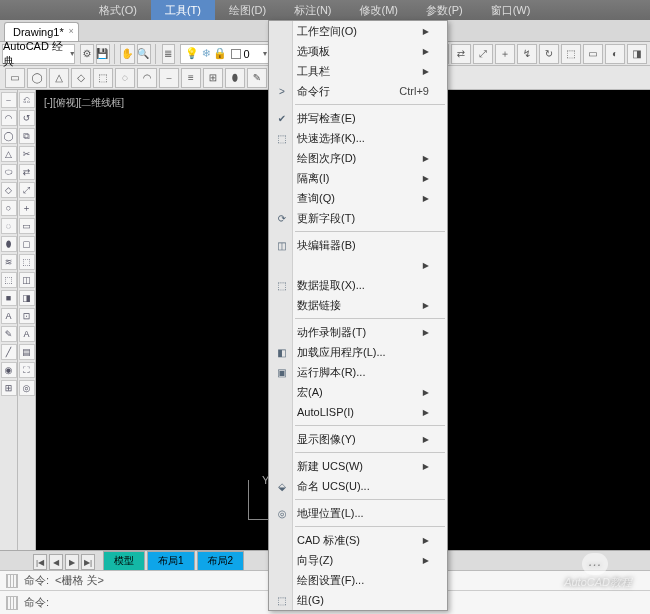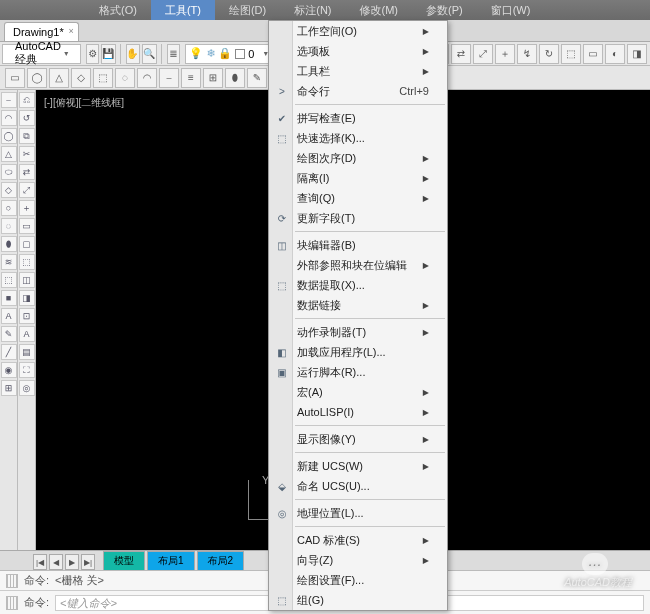--- a/index.html
+++ b/index.html
@@ -11,21 +11,21 @@
   .menubar .mi.active { background:#5a8ac7; color:#fff; }
 
   
   .docrow { height:22px; background:#d8d8d8; border-bottom:1px solid #aaa; display:flex; }
   .doctab { background:#fff; border:1px solid #aaa; border-bottom:none; padding:3px 14px 15px 8px; margin:2px 0 0 4px; border-radius:3px 3px 0 0; position:relative; }
   .doctab .x { position:absolute; right:4px; top:3px; font-size:9px; color:#888; }
 
   
   .proprow { height:24px; background:#e6e6e6; border-bottom:1px solid #bbb; display:flex; align-items:center; padding:0 2px; }
   .mini-btn { width:20px; height:20px; background:#f2f2f2; border:1px solid #bbb; margin:0 1px; display:inline-flex; align-items:center; justify-content:center; font-size:10px; color:#555;}
-  .ws-sel { width:115px; height:20px; border:1px solid #bbb; background:#fff; padding:0 12px; display:flex; align-items:center; justify-content:space-between; margin-right:4px;}
+  .ws-sel { width:115px; height:20px; border:1px solid #bbb; background:#fff; padding:0 0; display:flex; align-items:center; justify-content:space-between; margin-right:4px;}
   .layer-sel { width:140px; height:20px; border:1px solid #bbb; background:#fff; margin:0 4px; display:flex; align-items:center; padding:0 4px; justify-content:space-between;}
   .bylayer-sel { flex:1; max-width:90px; height:20px; border:1px solid #bbb; background:#fff; margin:0 4px; display:flex; align-items:center; padding:0 4px; justify-content:space-between;}
   .sep { width:3px; height:20px; border-left:1px solid #bbb; margin:0 3px; }
   .tri { font-size:8px; color:#666; }
 
   
   .drawrow { height:24px; background:#e6e6e6; border-bottom:1px solid #bbb; display:flex; align-items:center; padding:0 4px; }
 
   
   .work { position:relative; display:flex; height:calc(614px - 20px - 22px - 24px - 24px - 24px - 20px - 20px); }
@@ -212,21 +212,20 @@
 <div class="cmdline1">
   <span class="grip"></span>
   <span>命令:</span>
   <span style="width:6px"></span>
   <span>&lt;栅格 关&gt;</span>
 </div>
 <div class="cmdline2">
   <span class="grip"></span>
   <span>命令:</span>
   <span style="width:6px"></span>
-  <div class="cmdinput">&lt;键入命令&gt;</div>
 </div>
 
 <div class="dropdown">
   <div class="iconstrip"></div>
   <div id="dd-host">
       <div class="dmi">
         <span>工作空间(O)</span>
         <span class="arrow">▶</span>
       </div>
       <div class="dmi">
@@ -266,21 +265,20 @@
       <div class="dmi">
         <span class="dico">⟳</span>
         <span>更新字段(T)</span>
       </div>
       <div class="dsep"></div>
       <div class="dmi">
         <span class="dico">◫</span>
         <span>块编辑器(B)</span>
       </div>
       <div class="dmi">
-        <span>外部参照和块在位编辑</span>
         <span class="arrow">▶</span>
       </div>
       <div class="dmi">
         <span class="dico">⬚</span>
         <span>数据提取(X)...</span>
       </div>
       <div class="dmi">
         <span>数据链接</span>
         <span class="arrow">▶</span>
       </div>

